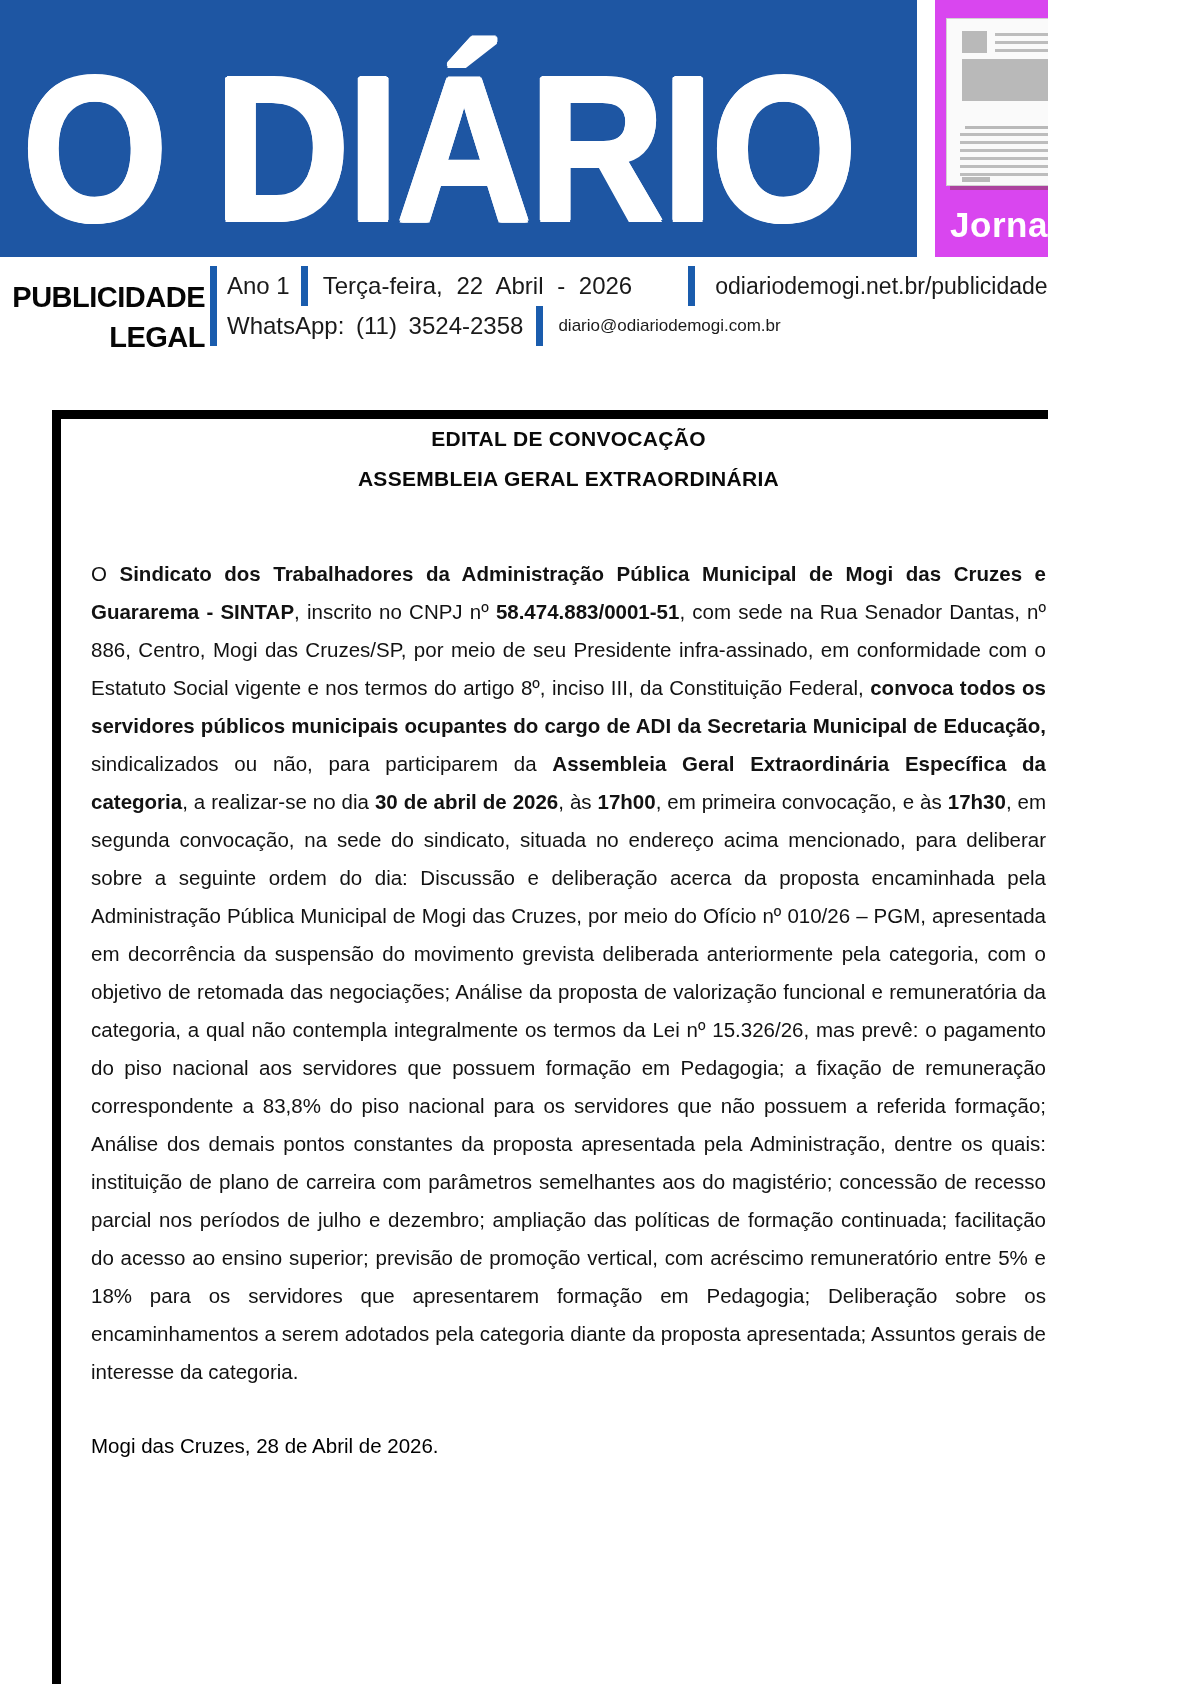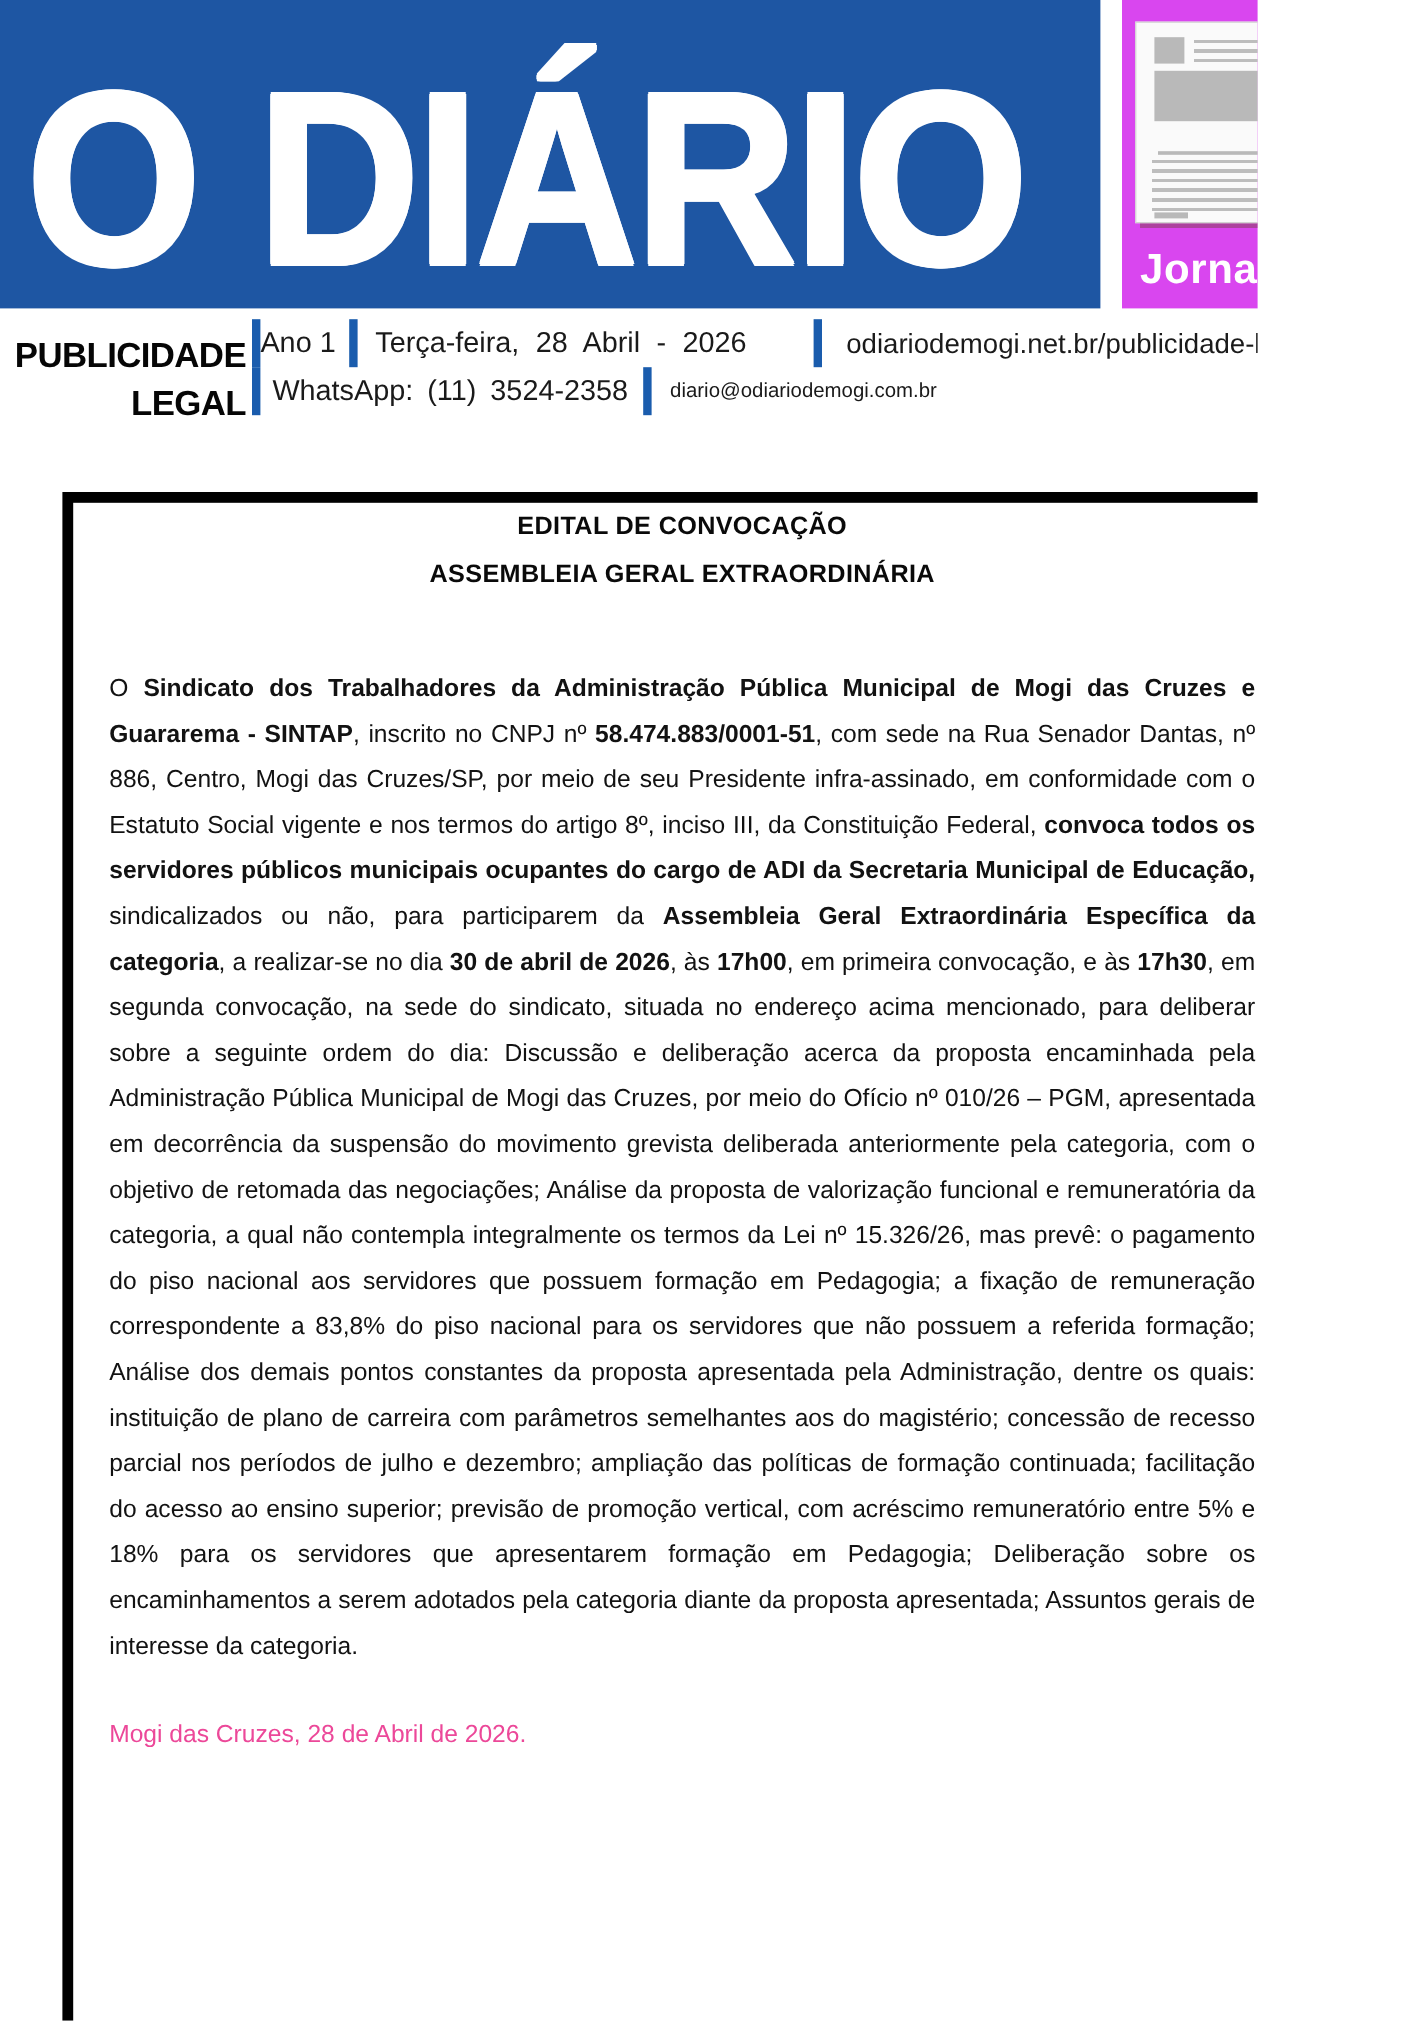--- a/index.html
+++ b/index.html
@@ -32,38 +32,38 @@
 
   
   .info-row{position:absolute;left:8px;display:flex;align-items:center;height:40px;
             font-size:24px;color:#1a1a1a;white-space:nowrap;}
   .row1{top:266px;}
   .row2{top:306px;}
   .section-label{width:197px;text-align:right;font-size:29px;font-weight:bold;color:#060606;
                  letter-spacing:-0.5px;margin-top:23px;}
   .vbar{width:7px;height:40px;background:#1a5cad;flex:0 0 auto;}
   .b1{margin-left:5px;}
-  .edition{}
+  .edition{margin-left:10px;}
   .b2{margin-left:11px;}
   .date{margin-left:15px;word-spacing:7px;}
   .b3{margin-left:56px;}
   .website{margin-left:20px;font-size:23px;}
   .whatsapp{margin-left:10px;word-spacing:5px;}
   .b4{margin-left:13px;}
   .email{margin-left:15px;font-size:17px;}
 
   
   .notice-box{position:absolute;left:52px;top:410px;width:1100px;height:1300px;
               border:9px solid #000;box-sizing:border-box;background:#fff;
               padding:0 97px 0 30px;}
   .notice-title,.notice-subtitle{margin:0;font-size:21px;font-weight:bold;text-align:center;
               line-height:40px;color:#0a0a0a;letter-spacing:0.3px;}
   .notice-title{}
   .notice-body{margin:56px 0 0 0;font-size:20.5px;line-height:38px;text-align:justify;color:#121212;}
-  .closing{margin:36px 0 0 0;font-size:20.5px;line-height:38px;color:#ec4899;}
+  .closing{margin:36px 0 0 0;font-size:20.5px;line-height:38px;color:#000000;}
 </style>
 </head>
 <body>
 
 <div class="page">
 
   <header>
     <div class="logo-band">
       <span class="logo-text">O DIÁRIO</span>
     </div>
@@ -81,21 +81,21 @@
       <span class="badge-label">Jornal digital</span>
     </div>
   </header>
 
   <div>
     <div class="info-row row1">
       <div class="section-label">PUBLICIDADE</div>
       <span class="vbar b1"></span>
       <span class="edition">Ano 1</span>
       <span class="vbar b2"></span>
-      <span class="date">Terça-feira, 28 Abril - 2026</span>
+      <span class="date">Terça-feira, 22 Abril - 2026</span>
       <span class="vbar b3"></span>
       <span class="website">odiariodemogi.net.br/publicidade-legal</span>
     </div>
     <div class="info-row row2">
       <div class="section-label">LEGAL</div>
       <span class="vbar b1"></span>
       <span class="whatsapp">WhatsApp: (11) 3524-2358</span>
       <span class="vbar b4"></span>
       <span class="email">diario@odiariodemogi.com.br</span>
     </div>

